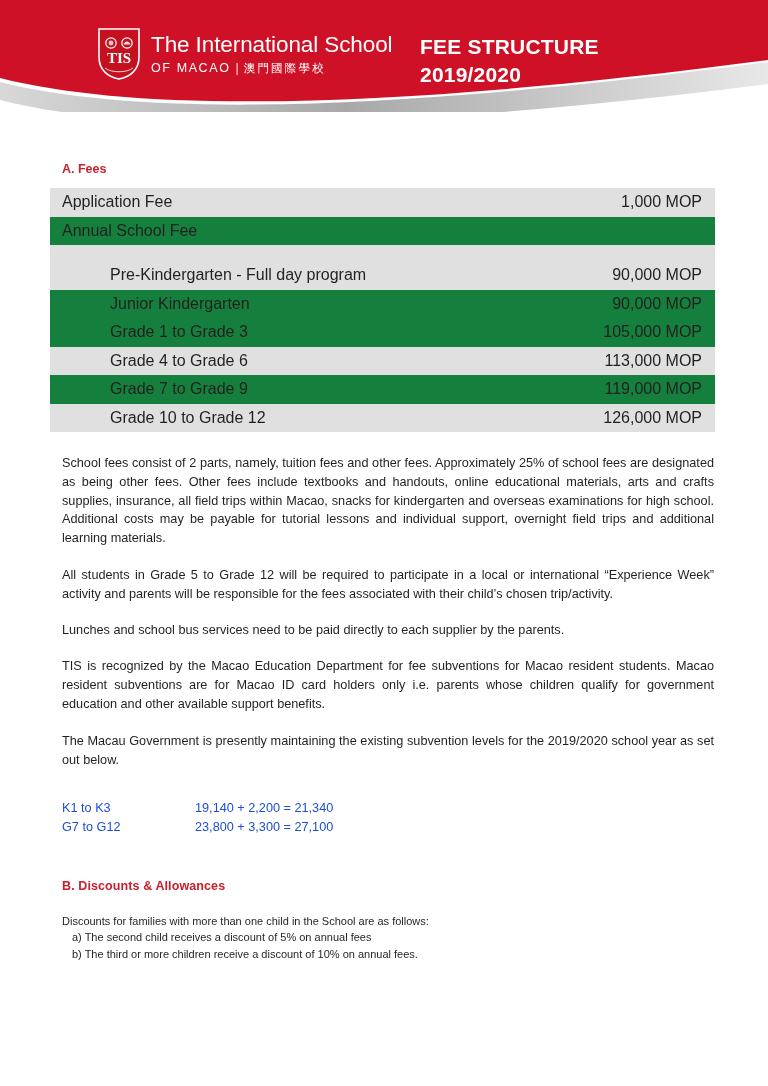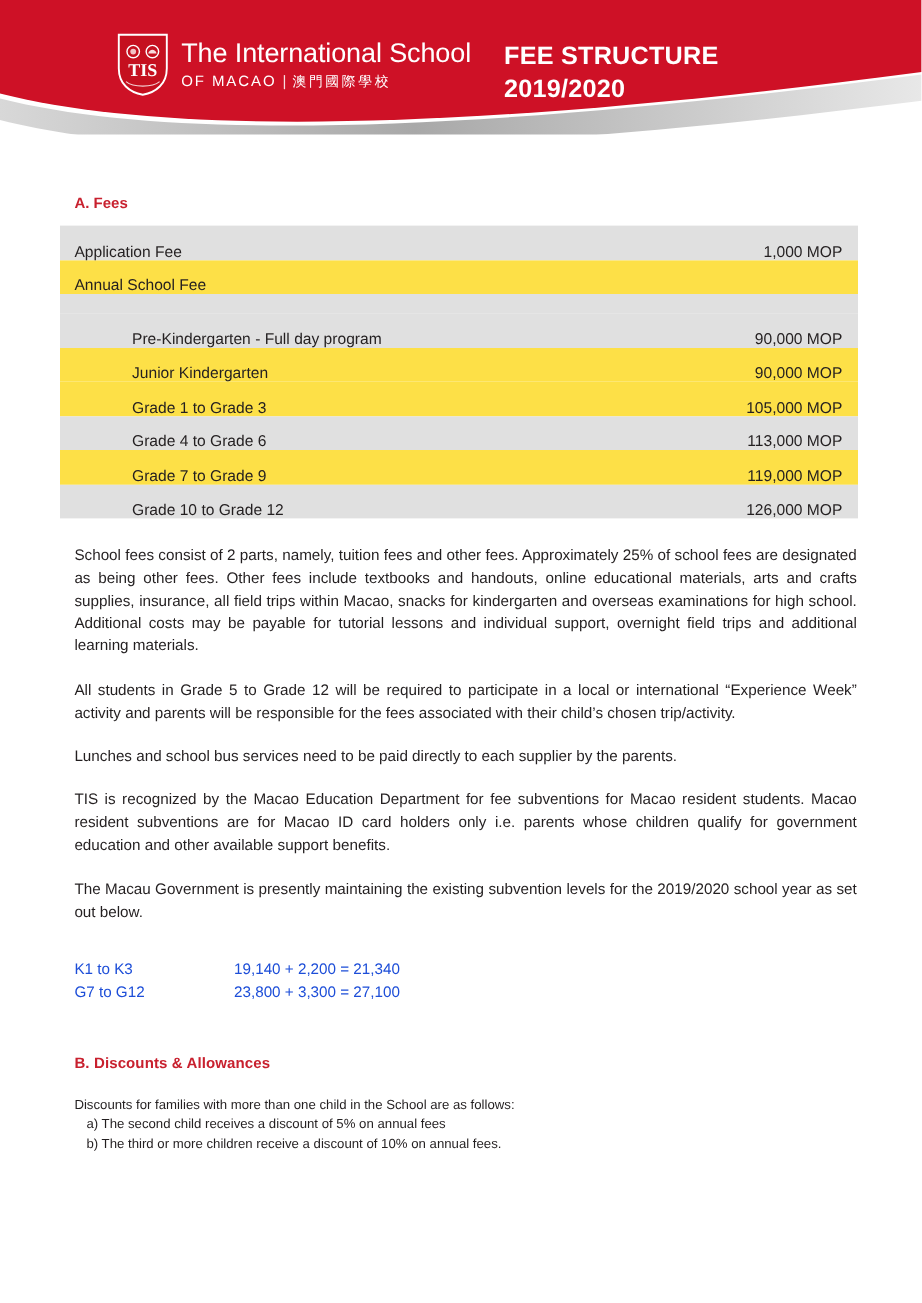--- a/index.html
+++ b/index.html
@@ -104,30 +104,30 @@
   .section-heading.b-head { letter-spacing: .1px; }
 
   
   .fee-table {
     margin-top: 12px;
     margin-left: 50px;
     width: 665px;
   }
   .fee-row {
     display: flex;
-    align-items: flex-end;
+    align-items: center;
     justify-content: space-between;
     height: 28.5px;
     box-sizing: border-box;
     padding: 0 13px 0 12px;
-    font-size: 13px;
+    font-size: 16px;
     color: #231f20;
   }
   .fee-row.shaded { background: #e0e0e0; }
-  .fee-row.plain { background: #fde047; }
+  .fee-row.plain { background: #15803d; }
   .fee-row.indent { padding-left: 60px; }
   .fee-row.spacer { height: 16px; }
   .fee-label { white-space: nowrap; }
   .fee-value { white-space: nowrap; }
 
   
   .body-copy {
     margin-left: 62px;
     margin-right: 54px;
     font-size: 12.7px;

